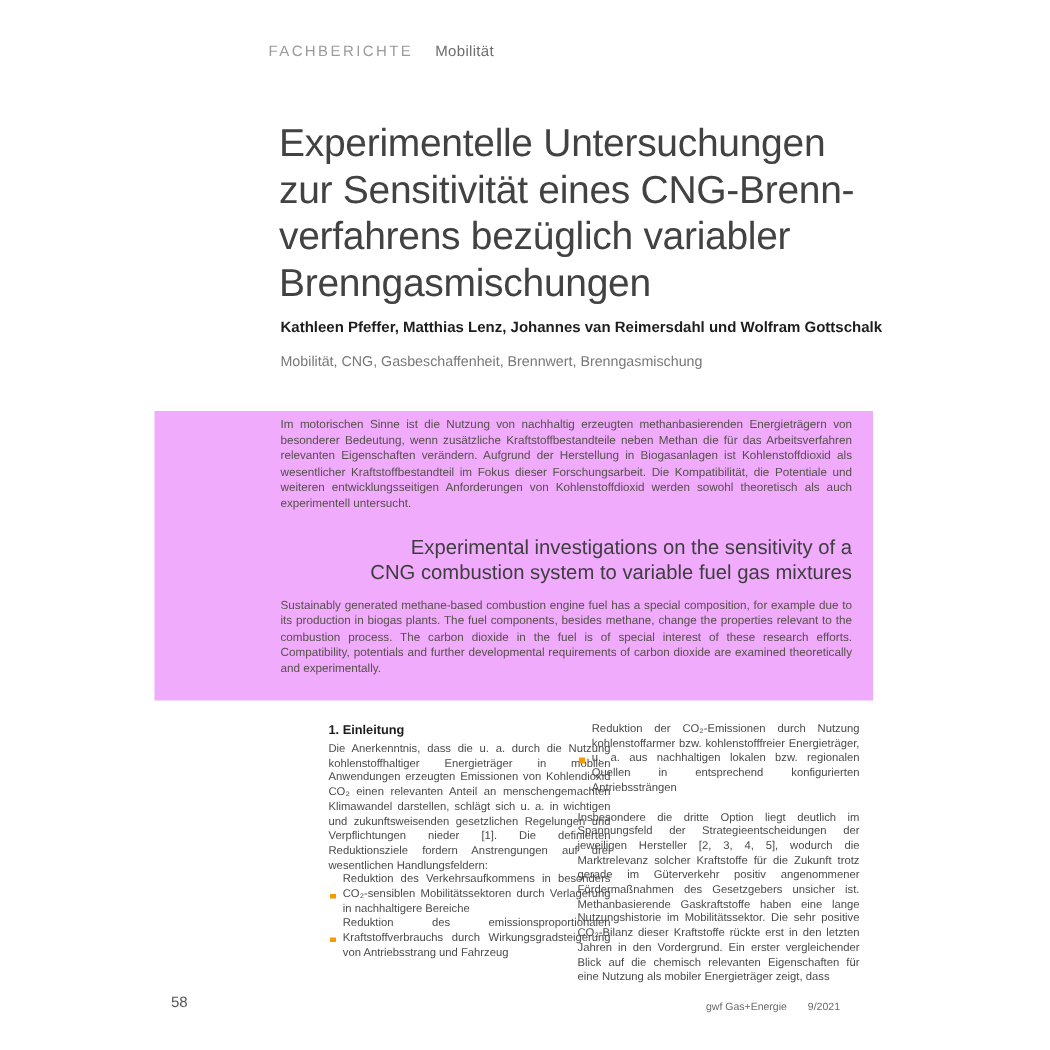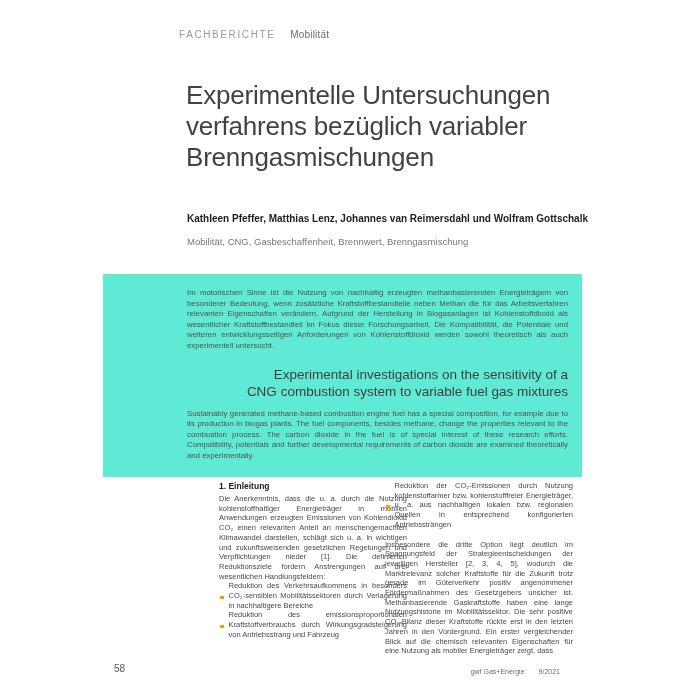--- a/index.html
+++ b/index.html
@@ -23,22 +23,22 @@
     font-size:26px; line-height:31px; font-weight:400;
     color:#424242; letter-spacing:-0.2px;
   }
   .authors  { position:absolute; left:187px; top:213px; font-size:10px; font-weight:bold; color:#1d1d1d; }
   .keywords { position:absolute; left:187px; top:236px; font-size:9.5px; color:#787878; }
 
   
   .abstract-box {
     position:absolute; left:103px; top:274px; width:479px;
     box-sizing:border-box;
-    background:#5eead4;
-    padding:14px 14px 15px 84px;
+    background:#f0abfc;
+    padding:4px 14px 15px 84px;
   }
   .abstract-par {
     font-size:7.8px; line-height:10.6px;
     text-align:justify; color:#57504a; margin:0;
   }
   .en-title {
     margin:14px 0 9px 0;
     font-size:13.5px; line-height:17px;
     color:#3e3e3e; font-weight:400; white-space:nowrap;text-align:right;
   }
@@ -72,20 +72,21 @@
 </head>
 <body>
 
 <div class="page-header">
   <span class="section-label">FACHBERICHTE</span>
   <span class="topic-label">Mobilität</span>
 </div>
 
 <div class="article-title">
   <div>Experimentelle Untersuchungen</div>
+  <div>zur Sensitivität eines CNG-Brenn-</div>
   <div>verfahrens bezüglich variabler</div>
   <div>Brenngasmischungen</div>
 </div>
 
 <div class="authors">Kathleen Pfeffer, Matthias Lenz, Johannes van Reimersdahl und Wolfram Gottschalk</div>
 <div class="keywords">Mobilität, CNG, Gasbeschaffenheit, Brennwert, Brenngasmischung</div>
 
 <div class="abstract-box">
   <p class="abstract-par">Im motorischen Sinne ist die Nutzung von nachhaltig erzeugten methanbasierenden Energieträgern von besonderer Bedeutung, wenn zusätzliche Kraftstoffbestandteile neben Methan die für das Arbeitsverfahren relevanten Eigenschaften verändern. Aufgrund der Herstellung in Biogasanlagen ist Kohlenstoffdioxid als wesentlicher Kraftstoffbestandteil im Fokus dieser Forschungsarbeit. Die Kompatibilität, die Potentiale und weiteren entwicklungsseitigen Anforderungen von Kohlenstoffdioxid werden sowohl theoretisch als auch experimentell untersucht.</p>
   <div class="en-title">

